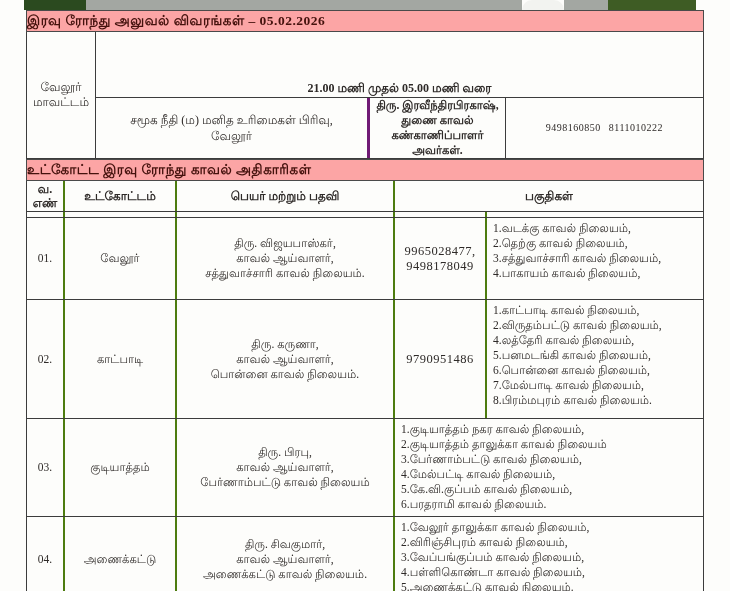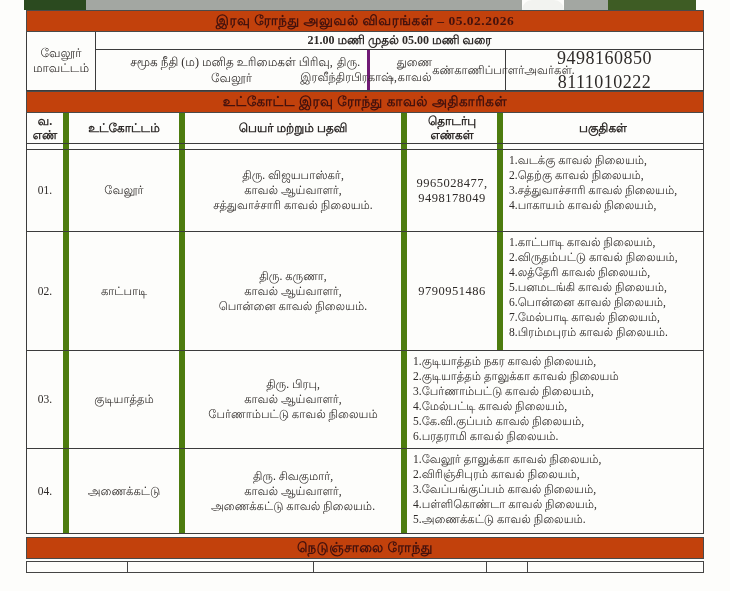--- a/index.html
+++ b/index.html
@@ -7,41 +7,41 @@
   .doc{margin-left:26px;width:678px;}
   
   .photo-strip{position:relative;height:10px;width:730px;background:#fdfdfb;}
   .photo-strip div{position:absolute;top:0;height:10px;}
   .ps-green1{left:24px;width:62px;background:#2b4a1f;}
   .ps-gray1{left:86px;width:436px;background:#a3a7a2;}
   .ps-dome{left:522px;width:42px;background:#f2f3f0;border-radius:10px 10px 0 0;}
   .ps-gray2{left:564px;width:44px;background:#a3a7a2;}
   .ps-green2{left:608px;width:88px;background:#3e5c24;}
   
-  .banner{background:#c2410c;border:1px solid #4a4a4a;color:#45120d;font-weight:bold;
-    text-align:center;font-size:13.5px;line-height:20px;height:20px;letter-spacing:.5px;}
+  .banner{background:#fca5a5;border:1px solid #4a4a4a;color:#45120d;font-weight:bold;
+    text-align:left;font-size:13.5px;line-height:20px;height:20px;letter-spacing:.5px;}
   
   .hdr{border:1px solid #3c3c3c;border-top:none;display:flex;font-size:12px;}
   .hdr-left{width:68px;border-right:1px solid #3c3c3c;display:flex;flex-direction:column;
     justify-content:center;align-items:center;text-align:center;line-height:15px;}
-  .hdr-right{flex:1;display:flex;flex-direction:column;}
+  .hdr-right{flex:1;display:flex;flex-direction:column;margin-top:48px;}
   .time-row{height:17px;border-bottom:1px solid #3c3c3c;text-align:center;line-height:17px;
     font-weight:600;font-size:12px;}
   .hdr-bottom{flex:1;display:flex;}
   .division-cell{width:271px;border-right:3px solid #701a75;display:flex;flex-direction:column;
     justify-content:center;align-items:center;text-align:center;line-height:16px;}
-  .officer-cell{width:135px;border-right:1px solid #3c3c3c;display:flex;
-    justify-content:center;align-items:center;text-align:center;line-height:15px;font-size:11.5px;}
-  .phone-cell{flex:1;display:flex;flex-direction:column;justify-content:center;align-items:center;
-    line-height:16px;font-size:18px;letter-spacing:.5px;gap:8px;}
+  .officer-cell{width:135px;border-right:1px solid #3c3c3c;display:flex;flex-direction:column;
+    justify-content:center;align-items:center;text-align:center;line-height:15px;font-size:11.5px;font-weight:bold;}
+  .phone-cell{flex:1;display:flex;flex-direction:row;justify-content:center;align-items:center;
+    line-height:16px;font-size:10px;letter-spacing:.5px;gap:8px;}
   
   .tbl{border:1px solid #3c3c3c;border-top:none;font-size:11.5px;}
   .row{display:flex;border-top:1px solid #3c3c3c;}
   .row:first-child{border-top:none;}
-  .cell{border-right:6px solid #4d7c0f;display:flex;flex-direction:column;
+  .cell{border-right:2px solid #4d7c0f;display:flex;flex-direction:column;
     justify-content:center;align-items:center;text-align:center;line-height:15px;}
   .cell:last-child{border-right:none;}
   .c1{width:36px;}.c2{width:110px;}.c3{width:216px;}.c4{width:90px;}.c5{flex:1;}
   .head .cell{font-weight:bold;font-size:12px;min-height:30px;line-height:14px;}
   .spacer{height:5px;}
   .spacer .cell{min-height:5px;}
   .areas{align-items:flex-start;text-align:left;padding:3px 2px 3px 6px;justify-content:flex-start;}
   .areas div{line-height:15px;white-space:nowrap;}
   .fade5 div:nth-child(5){color:#8a93a6;}
   .r1{min-height:81px;}.r2{min-height:118px;}.r3{min-height:97px;}.r4{min-height:84px;}
@@ -93,21 +93,20 @@
     </div>
   </div>
 
   <div class="banner">உட்கோட்ட இரவு ரோந்து காவல் அதிகாரிகள்</div>
 
   <div class="tbl">
     <div class="row head">
       <div class="cell c1">வ. எண்</div>
       <div class="cell c2">உட்கோட்டம்</div>
       <div class="cell c3">பெயர் மற்றும் பதவி</div>
-      <div class="cell c4">தொடர்பு எண்கள்</div>
       <div class="cell c5">பகுதிகள்</div>
     </div>
     <div class="row spacer">
       <div class="cell c1"></div>
         <div class="cell c2"></div>
         <div class="cell c3"></div>
         <div class="cell c4"></div>
         <div class="cell c5"></div>
     </div>
 

